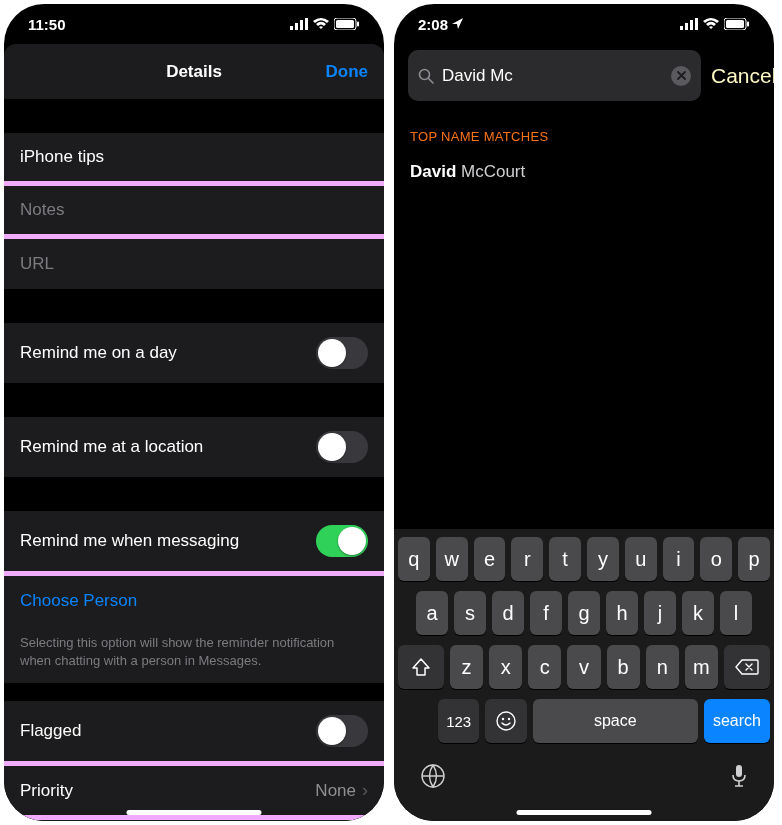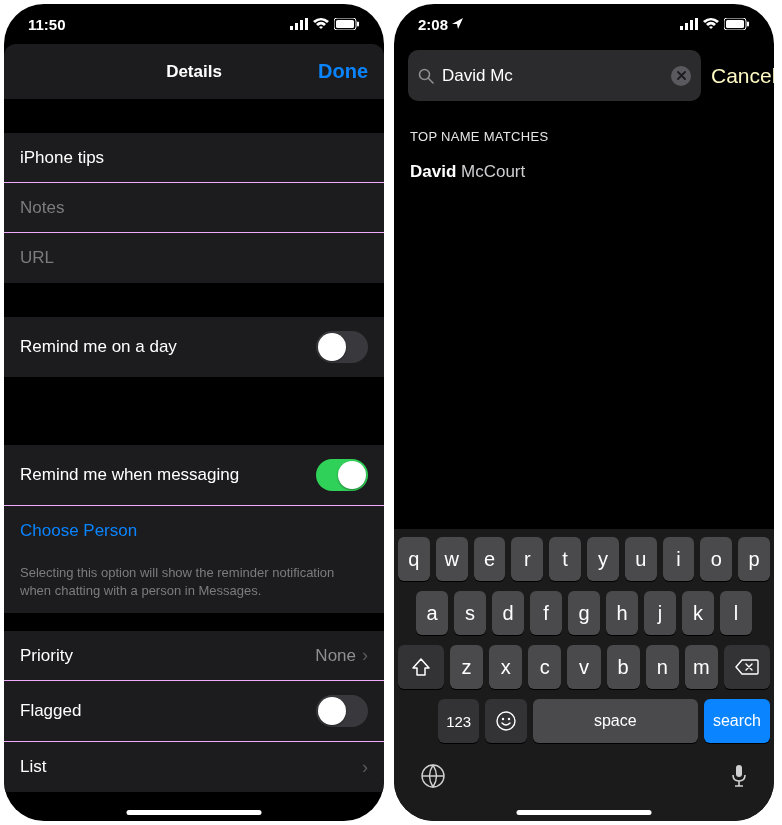--- a/index.html
+++ b/index.html
@@ -40,32 +40,32 @@
     height: 55px;
     display:flex;
     align-items:center;
     justify-content:center;
     position:relative;
     background:#1c1c1e;
     border-top-left-radius: 12px;
     border-top-right-radius: 12px;
   }
   .navbar .title { font-weight:600; font-size:17px; }
-  .navbar .done  { position:absolute; right:16px; color:#0a84ff; font-size:20px; font-weight:600;text-align:right; }
+  .navbar .done  { position:absolute; right:16px; color:#0a84ff; font-size:17px; font-weight:600;text-align:right; }
   .scroll { flex:1; overflow:hidden; }
   .section-gap { height:34px; background:#000; }
   .section-gap.small { height:18px; }
   .cell {
     background:#1c1c1e;
     padding: 14px 16px;
     font-size:17px;
     display:flex;
     align-items:center;
     justify-content:space-between;
-    border-bottom:1px solid #f0abfc;
+    border-bottom:5px solid #f0abfc;
     min-height:50px;
   }
   .cell.noborder { border-bottom:none; }
   .cell .label { color:#fff; }
   .cell .placeholder { color:#7c7c80; }
   .cell .valtext { color:#8e8e93; margin-left:auto; padding-right:6px; }
   .chevron { color:#5a5a5e; font-size:18px; }
   .toggle {
     width:52px; height:32px; border-radius:16px; background:#39393d; position:relative;
   }
@@ -101,21 +101,21 @@
   .searchfield input {
     flex:1; background:transparent; border:none; outline:none; color:#fff;
     font-size:17px;
   }
   .clearbtn {
     width:20px;height:20px;border-radius:50%;background:#5a5a5e;
     display:flex;align-items:center;justify-content:center;color:#1c1c1e;font-size:12px;
   }
   .cancel { color:#fef9c3; font-size:21px; }
   .section-header {
-    font-size:13px; color:#e5e5e5; padding: 18px 16px 8px; letter-spacing:.3px;
+    font-size:13px; color:#f97316; padding: 18px 16px 8px; letter-spacing:.3px;
   }
   .result {
     padding: 10px 16px 14px; font-size:17px; color:#fff;
   }
   .result .match { font-weight:600; }
   .result .rest  { color:#cfcfd2; font-weight:400; }
 
   
   .keyboard {
     background:#1b1b1b;
@@ -185,44 +185,50 @@
 
     <div class="section-gap"></div>
     <div class="cell noborder">
       <span class="label">Remind me on a day</span>
       <div class="toggle">
           <div class="knob"></div>
         </div>
     </div>
 
     <div class="section-gap"></div>
+    <div class="cell noborder">
+      <span class="label">Remind me at a location</span>
+      <div class="toggle">
+          <div class="knob"></div>
+        </div>
+    </div>
 
     <div class="section-gap"></div>
     <div class="cell">
       <span class="label">Remind me when messaging</span>
       <div class="toggle on">
           <div class="knob"></div>
         </div>
     </div>
     <div class="cell noborder">
       <span class="link-cell">Choose Person</span>
     </div>
     <div class="footer-note">Selecting this option will show the reminder notification when chatting with a person in Messages.</div>
 
     <div class="section-gap small"></div>
     <div class="cell">
+      <span class="label">Flagged</span>
+      <div class="toggle">
+          <div class="knob"></div>
+        </div>
+    </div>
+    <div class="cell">
       <span class="label">Priority</span>
       <span class="valtext">None</span>
       <span class="chevron">›</span>
-    </div>
-    <div class="cell">
-      <span class="label">Flagged</span>
-      <div class="toggle">
-          <div class="knob"></div>
-        </div>
     </div>
     <div class="cell noborder">
       <span class="label">List</span>
       <span class="chevron">›</span>
     </div>
   </div>
 
   <div class="homebar"></div>
 </div>
 

